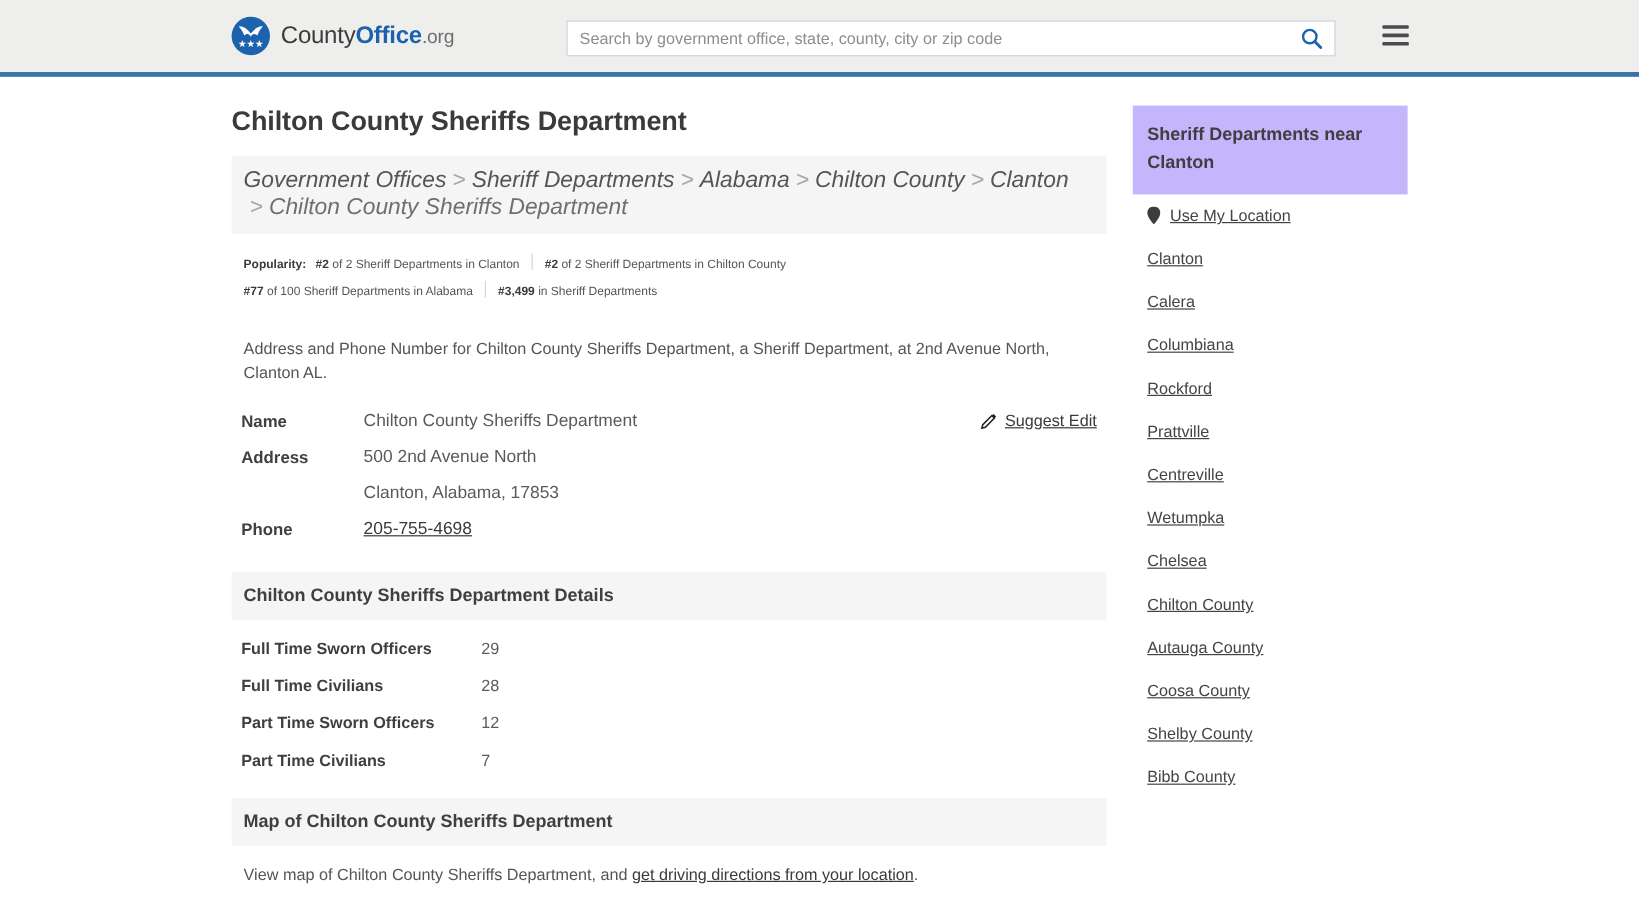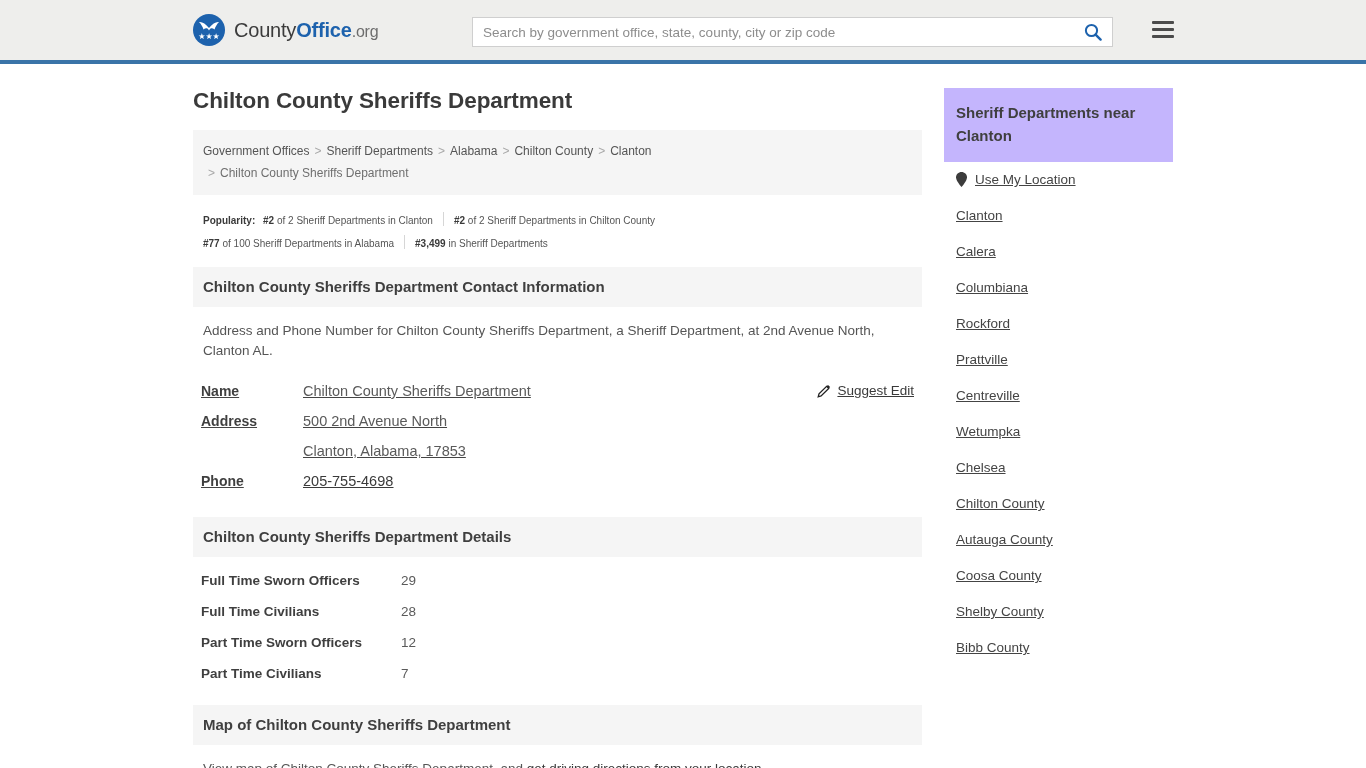--- a/index.html
+++ b/index.html
@@ -134,23 +134,24 @@
     font-weight: bold;
     color: #3a3a3a;
     margin: 24px 0 16px 0;
     letter-spacing: -0.1px;
   }
 
   
   .breadcrumb {
     background: #f5f5f5;
     padding: 10px 10px 11px 10px;
-    font-size: 12px;
+    font-size: 19px;
     line-height: 22px;
     color: #555555;
+    font-style: italic;
   }
   .breadcrumb a {
     color: #555555;
     text-decoration: none;
   }
   .breadcrumb .sep { color: #a8a8a8; margin: 0 5px; }
   .breadcrumb .current { color: #6f6f6f; }
 
   
   .popularity {
@@ -183,21 +184,20 @@
     line-height: 20px;
     color: #555555;
   }
 
   
   .info-table { margin: 18px 0 0 0; position: relative; }
   .info-row {
     display: flex;
     align-items: flex-end;
     margin-bottom: 14px;
-    text-decoration: underline;
   }
   .info-label {
     width: 110px;
     flex: 0 0 110px;
     padding-left: 8px;
     font-size: 14px;
     font-weight: bold;
     color: #3f3f3f;
   }
   .info-value {
@@ -315,21 +315,20 @@
 
       <nav class="breadcrumb">
         <a href="#">Government Offices</a><span class="sep">&gt;</span><a href="#">Sheriff Departments</a><span class="sep">&gt;</span><a href="#">Alabama</a><span class="sep">&gt;</span><a href="#">Chilton County</a><span class="sep">&gt;</span><a href="#">Clanton</a><br><span class="sep">&gt;</span><span class="current">Chilton County Sheriffs Department</span>
       </nav>
 
       <div class="popularity">
         <b>Popularity:</b>
         <span class="pop-sep" style="visibility:hidden;margin:0 2px"></span><span class="pop-item"><b>#2</b> <span>of 2 Sheriff Departments in Clanton</span></span><span class="pop-sep"></span><span class="pop-item"><b>#2</b> <span>of 2 Sheriff Departments in Chilton County</span></span><br><span class="pop-item"><b>#77</b> <span>of 100 Sheriff Departments in Alabama</span></span><span class="pop-sep"></span><span class="pop-item"><b>#3,499</b> <span>in Sheriff Departments</span></span>
       </div>
 
-      <div class="section-bar">Chilton County Sheriffs Department Contact Information</div>
       <div class="section-body">Address and Phone Number for Chilton County Sheriffs Department, a Sheriff Department, at 2nd Avenue North, Clanton AL.</div>
 
       <div class="info-table">
 
         <div class="suggest-edit">
           <svg width="14" height="14" viewBox="0 0 14 14" aria-hidden="true">
             <path d="M1.2 12.8 L2 9.9 L9.6 2.3 L11.7 4.4 L4.1 12 Z" fill="none" stroke="#222" stroke-width="1.3"></path>
             <path d="M9.6 2.3 L11.0 0.9 L13.1 3.0 L11.7 4.4 Z" fill="#222"></path>
           </svg>
           <span class="se-label">Suggest Edit</span>

